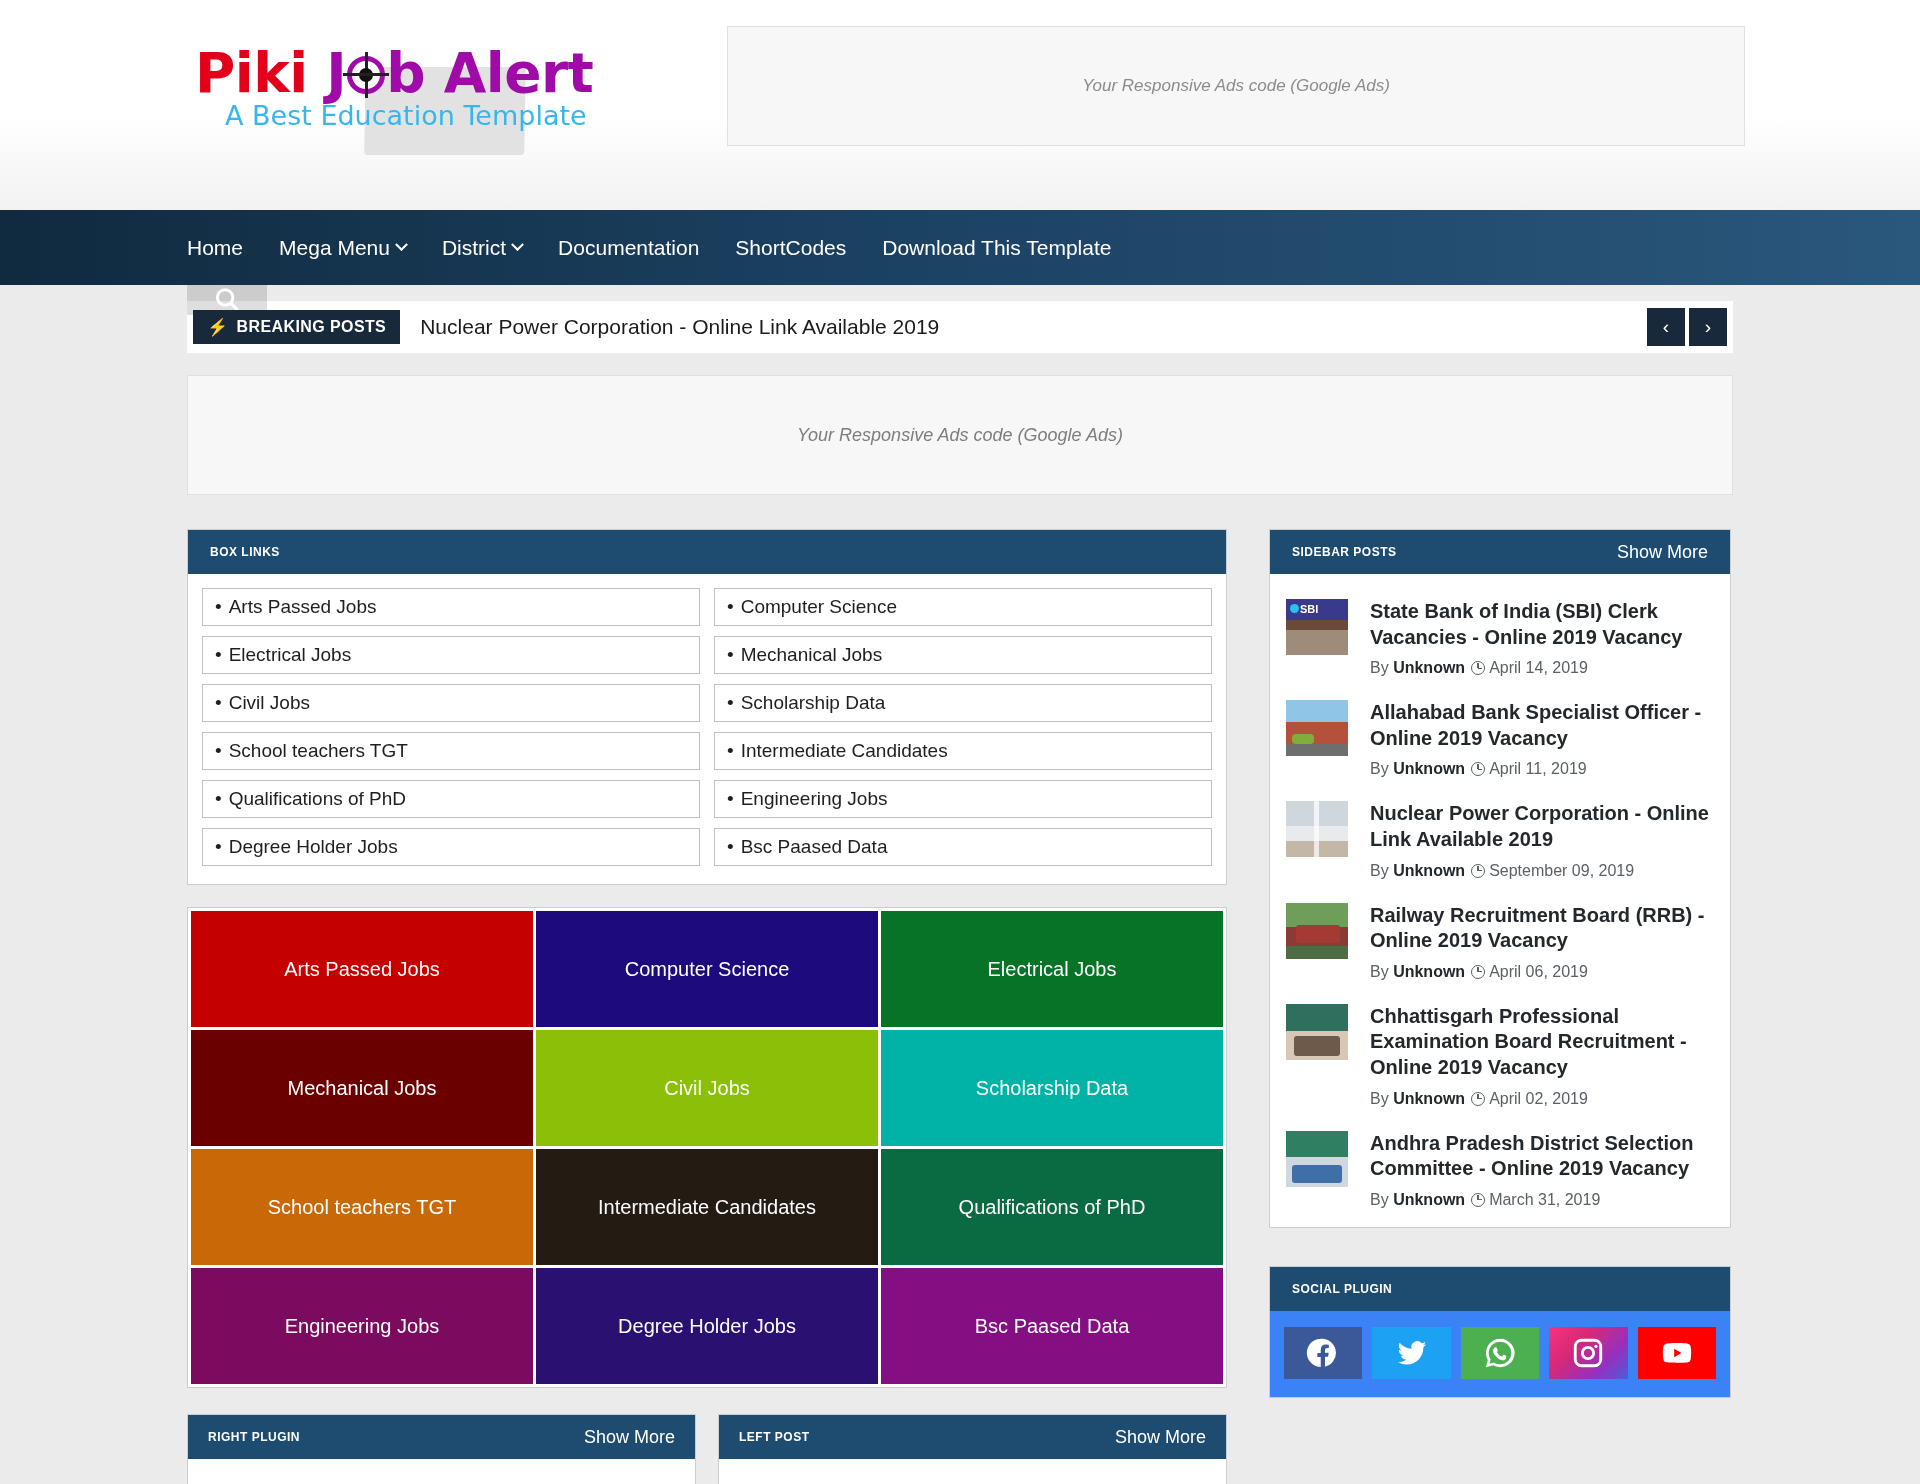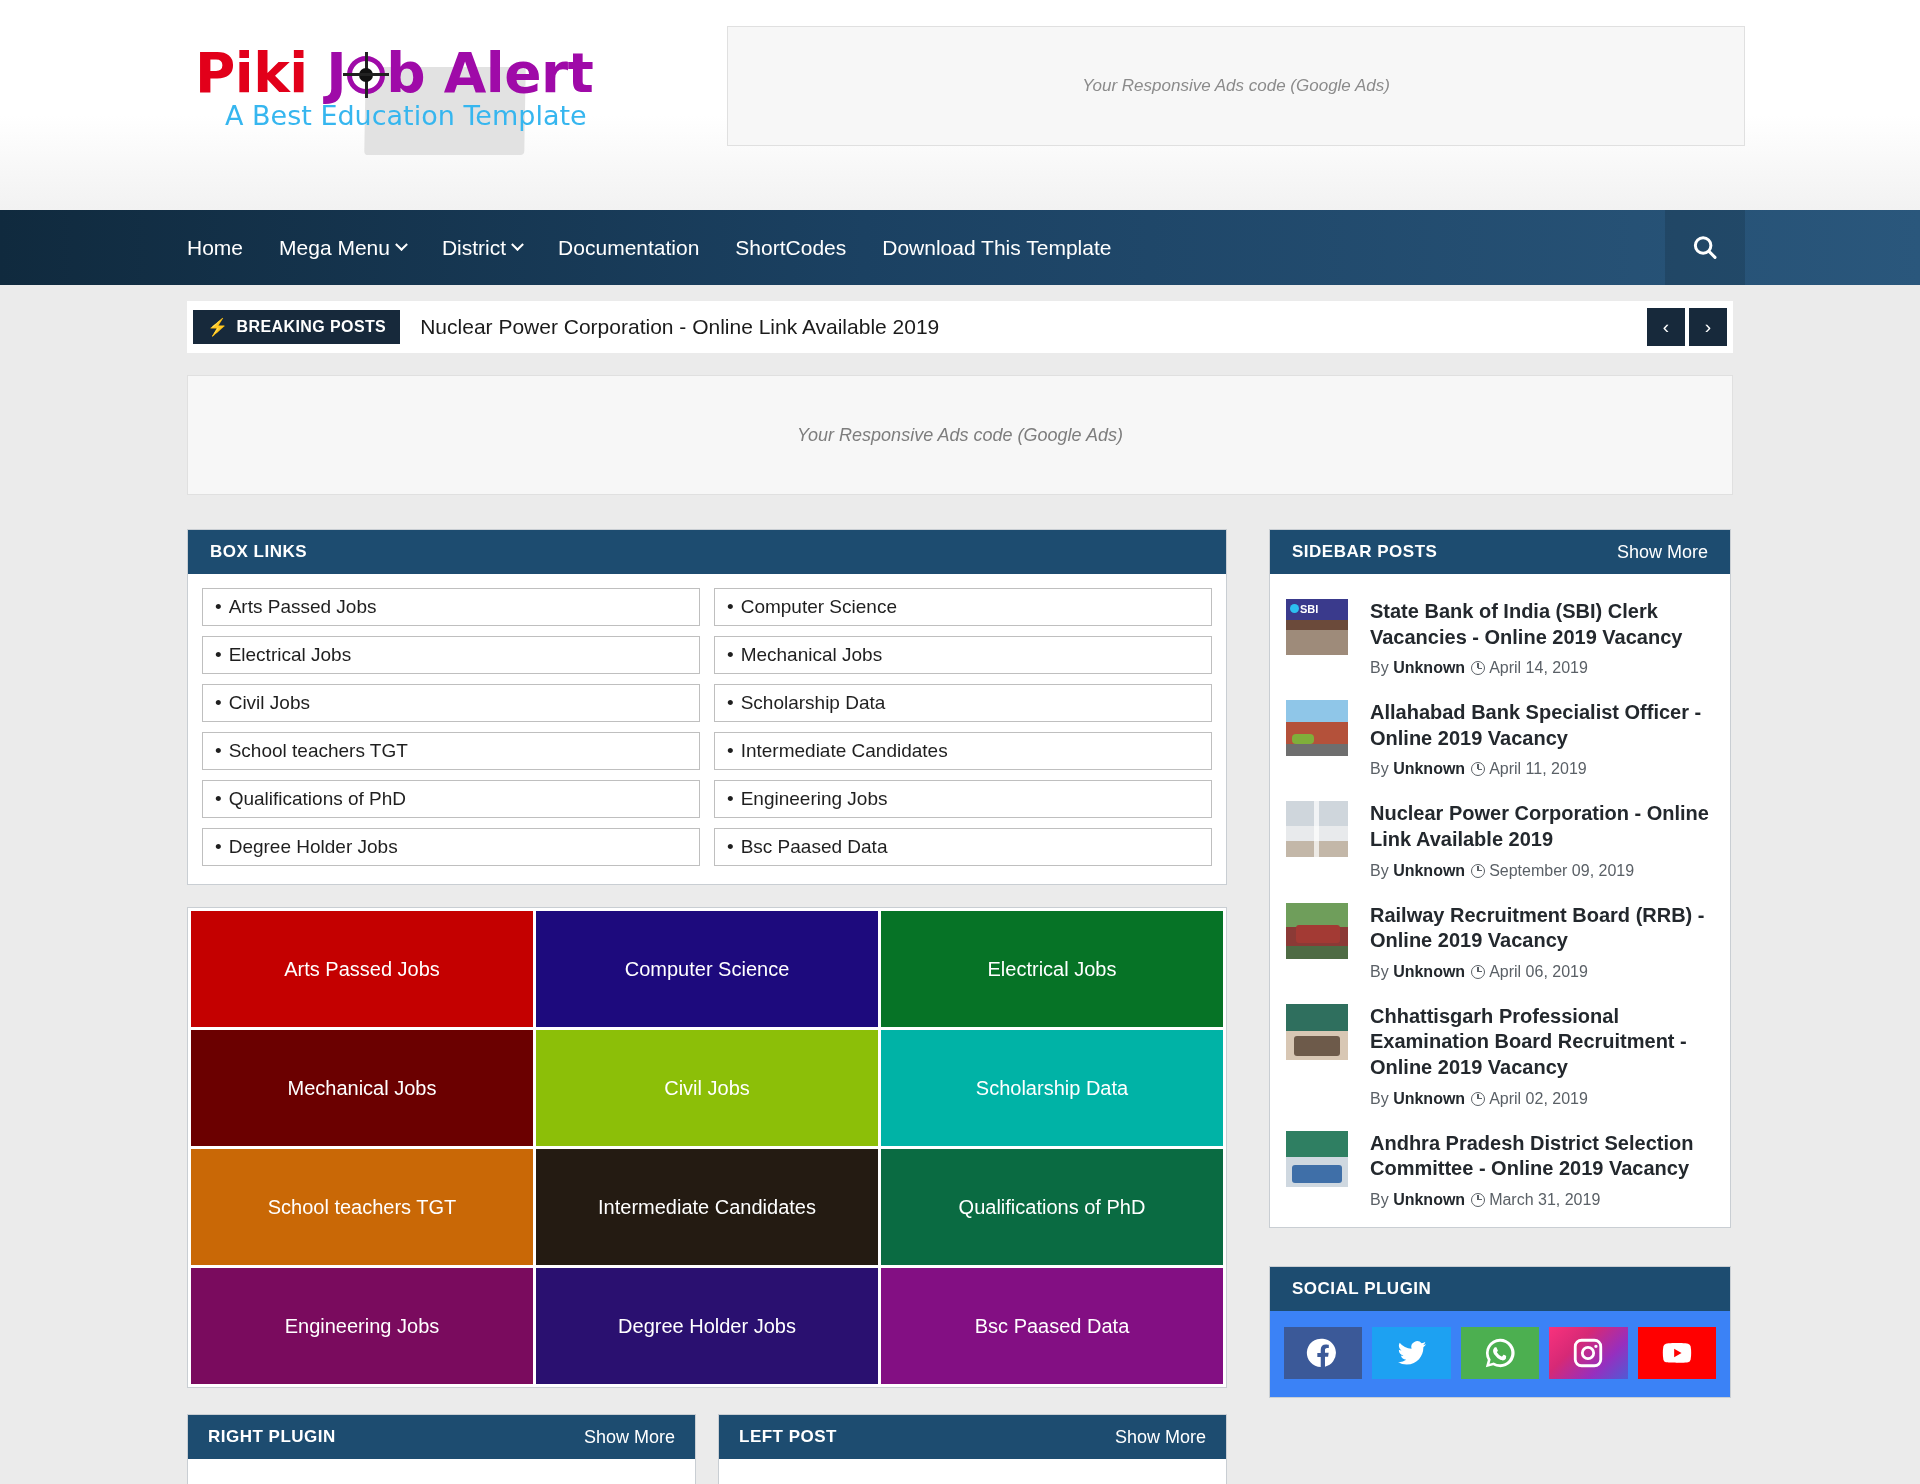--- a/index.html
+++ b/index.html
@@ -104,20 +104,21 @@
     display: flex;
     align-items: stretch;
   }
   .nav-inner {
     width: 1570px;
     margin: 0 auto;
     display: flex;
     align-items: stretch;
     justify-content: space-between;
     padding-left: 12px;
+    flex-direction: column;
   }
   .nav-items { display: flex; align-items: center; }
   .nav-item {
     color: #fff;
     font-size: 21px;
     padding: 0 18px;
     line-height: 75px;
     white-space: nowrap;
     cursor: pointer;
     display: flex;
@@ -214,21 +215,21 @@
   }
   .panel-head {
     background: #1d4c70;
     color: #fff;
     height: 44px;
     display: flex;
     align-items: center;
     justify-content: space-between;
     padding: 0 22px;
   }
-  .panel-title { font-size: 17px; font-weight: bold; letter-spacing: 0.5px; text-align: center; }
+  .panel-title { font-size: 12px; font-weight: bold; letter-spacing: 0.5px; text-align: center; }
   .show-more { font-size: 18px; color: #fff; cursor: pointer; }
 
   
   .boxlinks-body { padding: 14px 14px 18px 14px; display: flex; flex-wrap: wrap; gap: 10px 14px; }
   .boxlink {
     width: calc(50% - 7px);
     border: 1px solid #bfbfbf;
     height: 38px;
     display: flex;
     align-items: center;

